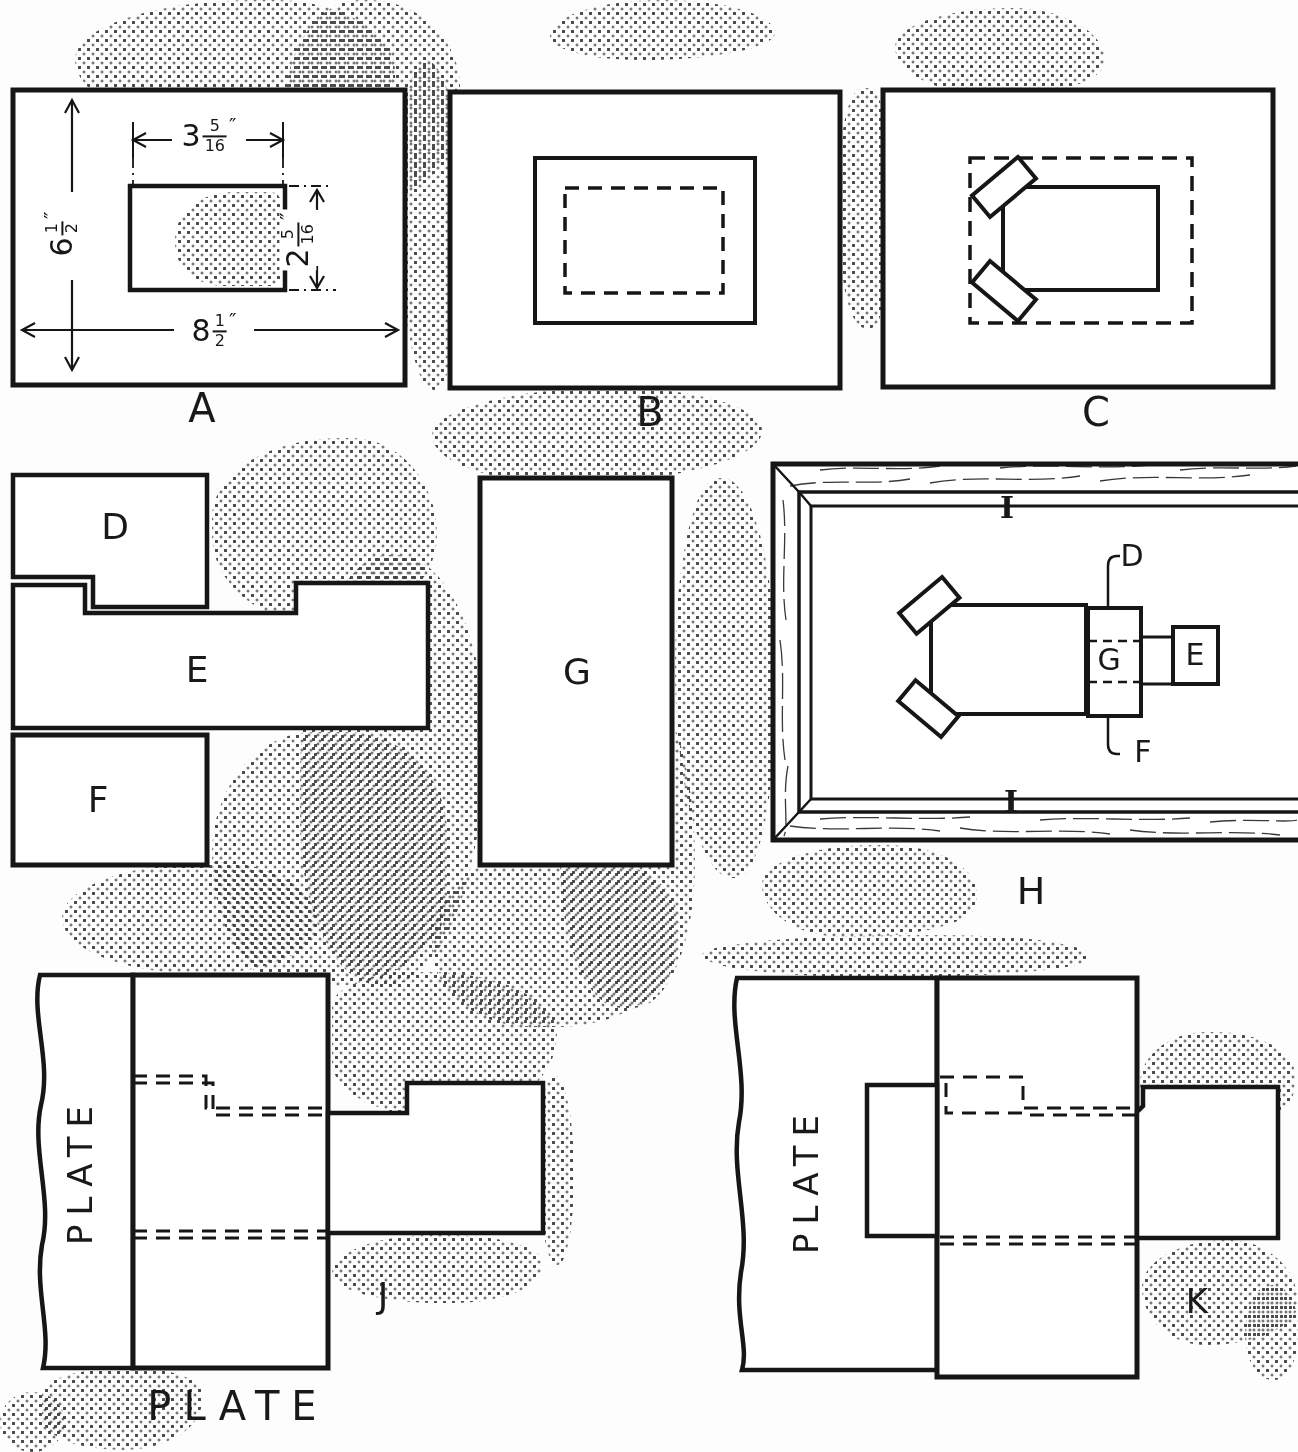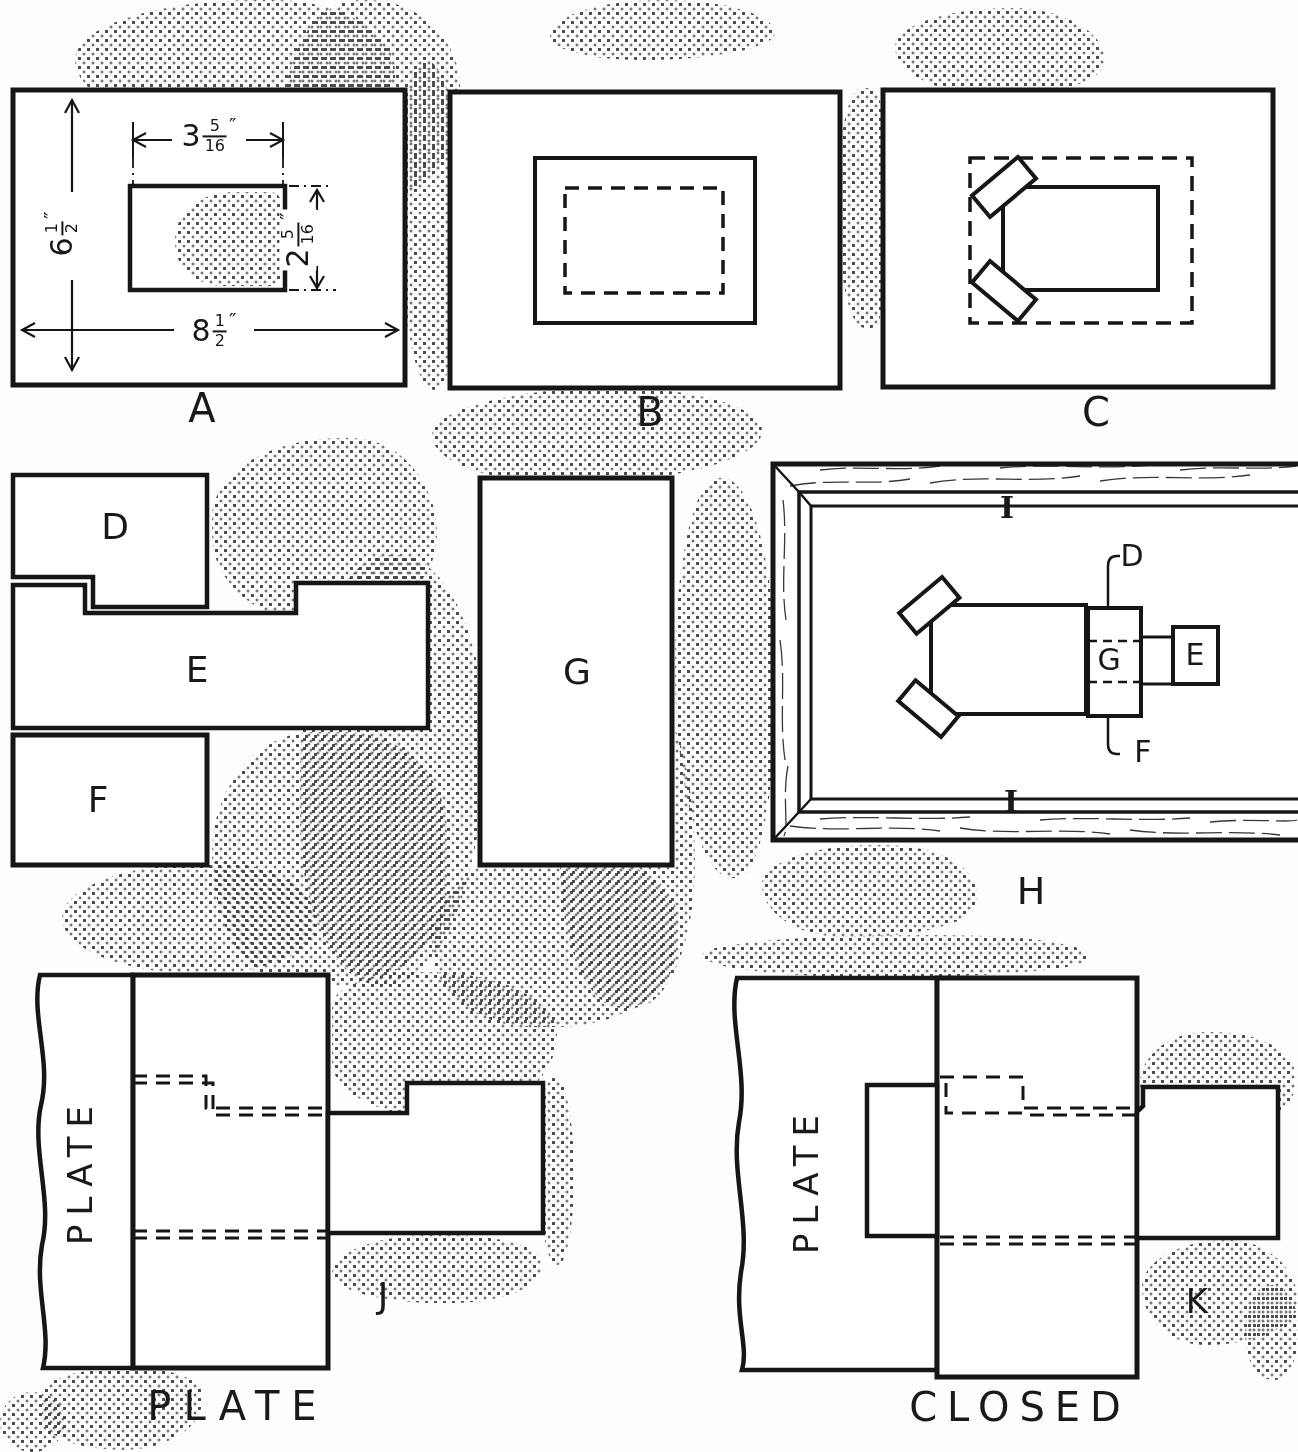--- a/index.html
+++ b/index.html
@@ -176,21 +176,20 @@
     <span class="lbl" style="left:1109px;top:660px;font-size:30px;">G</span>
     <span class="lbl" style="left:1195px;top:655px;font-size:30px;">E</span>
     <span class="lbl" style="left:1143px;top:752px;font-size:30px;">F</span>
     <span class="lbl serif" style="left:1007px;top:508px;font-size:30px;">I</span>
     <span class="lbl serif" style="left:1011px;top:802px;font-size:30px;">I</span>
 
     <span class="lbl rot" style="left:80px;top:1171px;font-size:34px;letter-spacing:9px;">PLATE</span>
     <span class="lbl rot" style="left:806px;top:1180px;font-size:34px;letter-spacing:9px;">PLATE</span>
 
     <span class="lbl" style="left:238px;top:1406px;font-size:40px;letter-spacing:12px;">PLATE</span>
-    <span class="lbl" style="left:1020px;top:1407px;font-size:40px;letter-spacing:10px;">CLOSED</span>
 
     <span class="dim" style="left:209px;top:136px;">
       <span class="whole">3</span>
         <span class="frac">
           <span class="num">5</span>
           <span class="den">16</span>
         </span>
         <span class="unit">″</span>
     </span>
     <span class="dim rot" style="left:298px;top:240px;">

